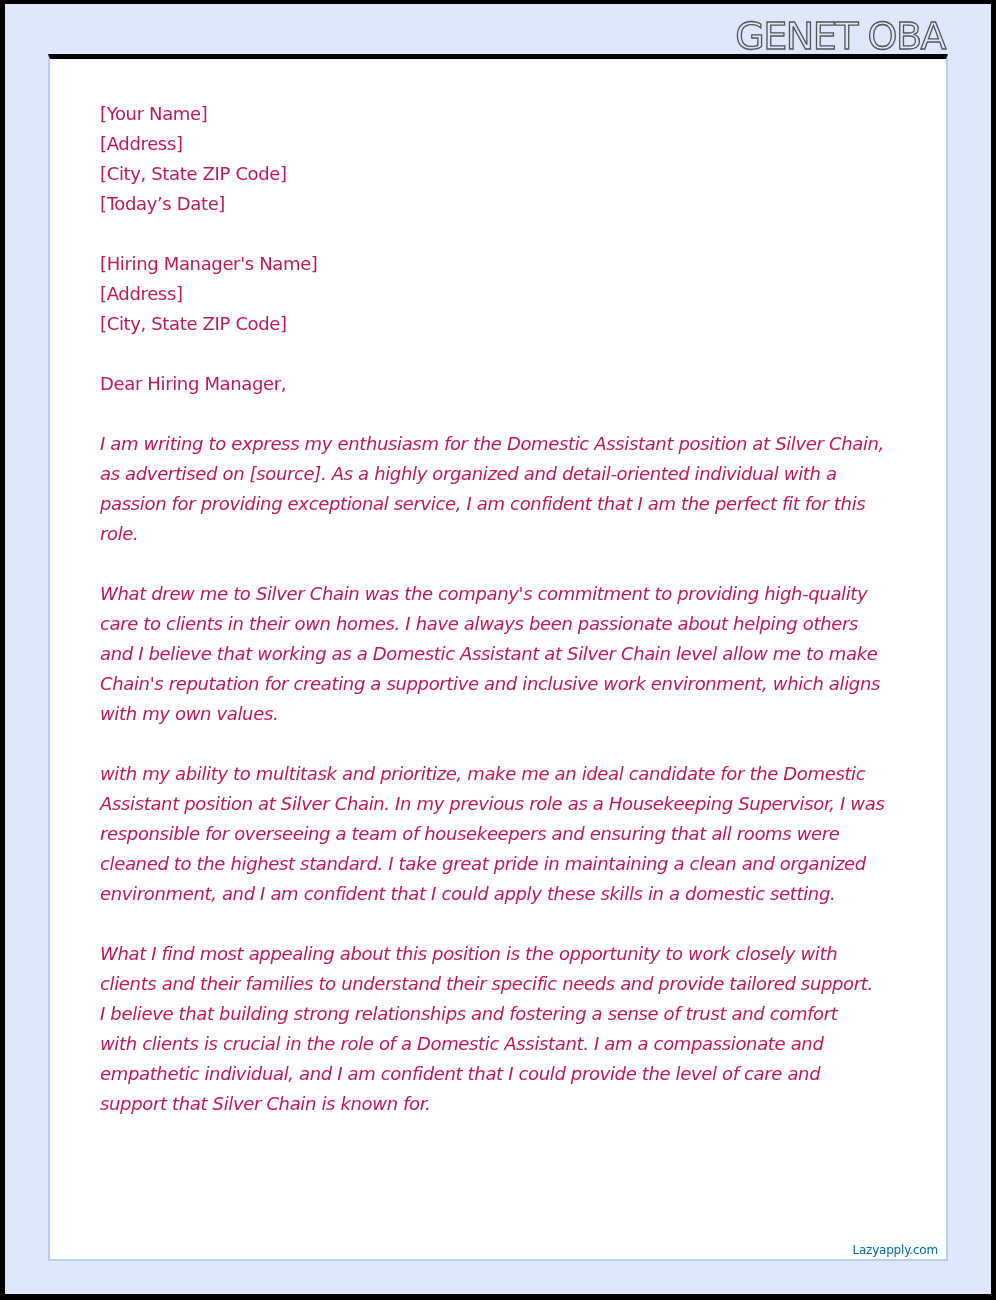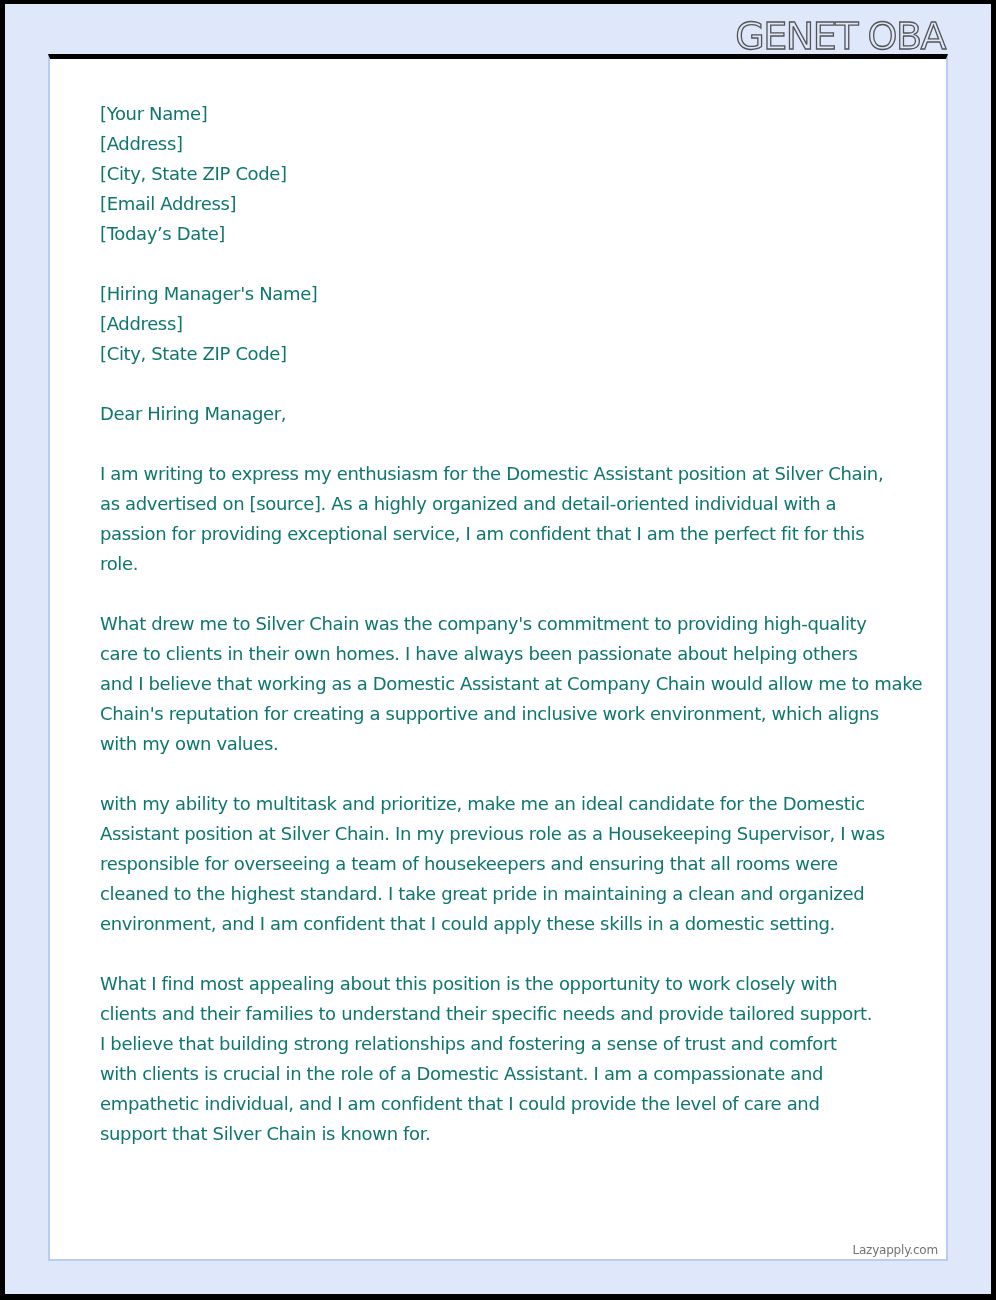--- a/index.html
+++ b/index.html
@@ -23,49 +23,48 @@
       background: #fff;
       border-top: 5px solid #000;
       border-left: 2px solid #b8cdf5;
       border-right: 2px solid #b8cdf5;
       border-bottom: 2px solid #b8cdf5;
       overflow: visible;
     }
     .body {
       position: absolute; left: 50px; top: 40px; width: 800px;
       font-family: "DejaVu Sans", sans-serif;
-      font-size: 18px; line-height: 30px; color: #0f766e;
+      font-size: 18px; line-height: 30px; color: #be185d;
       letter-spacing: -0.35px;
     }
     .line { display: block; white-space: nowrap; height: 30px; }
     .gap { display: block; height: 30px; }
     .para { display: block; }
-    .para .pl { display: block; white-space: nowrap; height: 30px; }
+    .para .pl { display: block; white-space: nowrap; height: 30px; font-style: italic; }
     .last-clip { position: absolute; left: 0; right: 0; top: 0; height: 1200px; overflow: hidden; }
     .footer {
       position: absolute; right: 8px; bottom: 2px;
       font-family: "DejaVu Sans", sans-serif;
-      font-size: 12px; color: #737373; letter-spacing: -0.2px;
+      font-size: 12px; color: #0369a1; letter-spacing: -0.2px;
     }
   </style>
 </head>
 <body>
 
 <div class="frame">
   <div class="name">GENET OBA</div>
 
   <div class="page">
     <div class="last-clip">
       <div class="body">
 
         <div>
           <span class="line">[Your Name]</span>
           <span class="line">[Address]</span>
           <span class="line">[City, State ZIP Code]</span>
-          <span class="line">[Email Address]</span>
           <span class="line">[Today’s Date]</span>
         </div>
         <span class="gap"></span>
 
         <div>
           <span class="line">[Hiring Manager's Name]</span>
           <span class="line">[Address]</span>
           <span class="line">[City, State ZIP Code]</span>
         </div>
         <span class="gap"></span>
@@ -77,21 +76,21 @@
           <span class="pl">I am writing to express my enthusiasm for the Domestic Assistant position at Silver Chain,</span>
           <span class="pl">as advertised on [source]. As a highly organized and detail-oriented individual with a</span>
           <span class="pl">passion for providing exceptional service, I am confident that I am the perfect fit for this</span>
           <span class="pl">role.</span>
         </div>
         <span class="gap"></span>
 
         <div class="para">
           <span class="pl">What drew me to Silver Chain was the company's commitment to providing high-quality</span>
           <span class="pl">care to clients in their own homes. I have always been passionate about helping others</span>
-          <span class="pl">and I believe that working as a Domestic Assistant at Company Chain would allow me to make</span>
+          <span class="pl">and I believe that working as a Domestic Assistant at Silver Chain level allow me to make</span>
           <span class="pl">Chain's reputation for creating a supportive and inclusive work environment, which aligns</span>
           <span class="pl">with my own values.</span>
         </div>
         <span class="gap"></span>
 
         <div class="para">
           <span class="pl">with my ability to multitask and prioritize, make me an ideal candidate for the Domestic</span>
           <span class="pl">Assistant position at Silver Chain. In my previous role as a Housekeeping Supervisor, I was</span>
           <span class="pl">responsible for overseeing a team of housekeepers and ensuring that all rooms were</span>
           <span class="pl">cleaned to the highest standard. I take great pride in maintaining a clean and organized</span>

